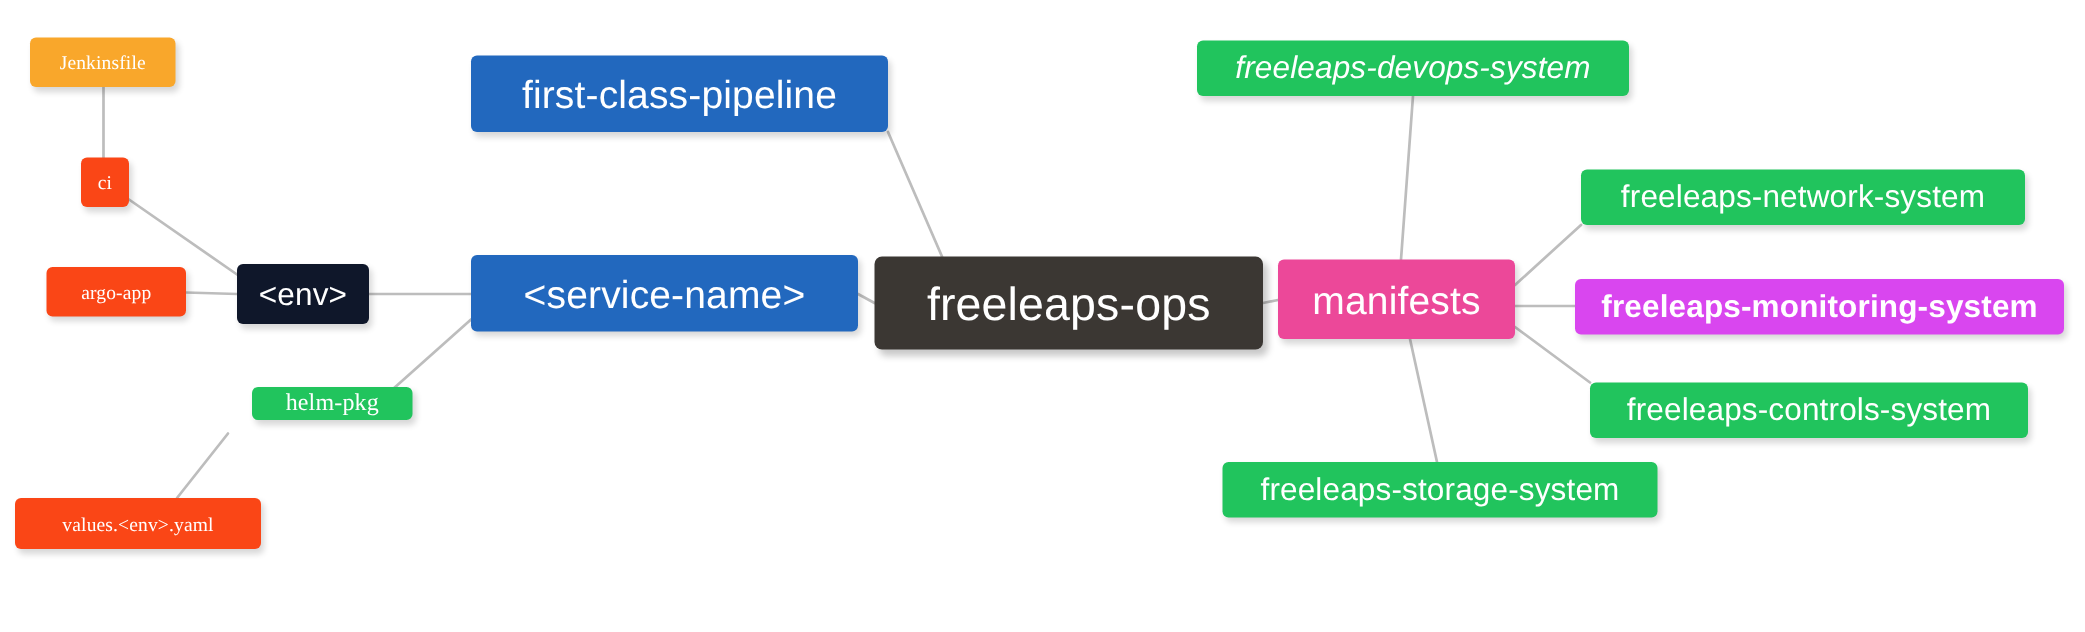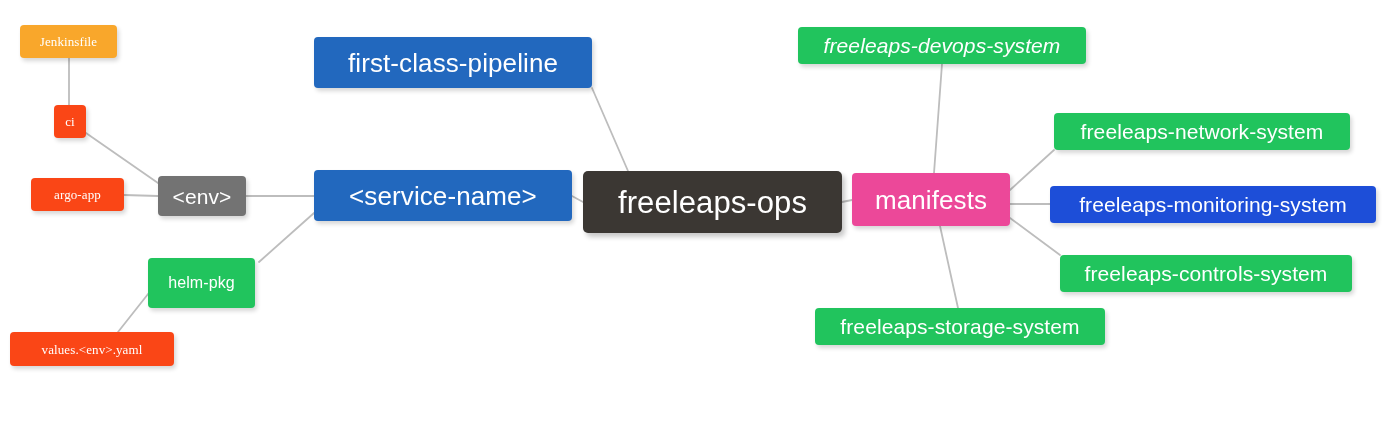--- a/index.html
+++ b/index.html
@@ -87,45 +87,45 @@
       </div>
       <div class="node lvl1" style="left: 314px; top: 170px; width: 258px; height: 51px; background: rgb(34, 104, 190);">
         <span>&lt;service-name&gt;</span>
       </div>
       <div class="node lvl1" style="left: 852px; top: 173px; width: 158px; height: 53px; background: #ec4899;">
         <span>manifests</span>
       </div>
       <div class="node lvl1" style="left: 314px; top: 37px; width: 278px; height: 51px; background: rgb(34, 104, 190);">
         <span>first-class-pipeline</span>
       </div>
-      <div class="node lvl2" style="left: 158px; top: 176px; width: 88px; height: 40px; background: #737373;">
+      <div class="node lvl2" style="left: 158px; top: 176px; width: 88px; height: 40px; background: #0f172a;">
         <span>&lt;env&gt;</span>
       </div>
-      <div class="node lvl3" style="left: 148px; top: 258px; width: 107px; height: 50px; background: rgb(33, 196, 93);">
+      <div class="node lvl3" style="left: 168px; top: 258px; width: 107px; height: 22px; background: rgb(33, 196, 93); font-family: Liberation Serif, serif;">
         <span>helm-pkg</span>
       </div>
       <div class="node lvl4" style="left: 54px; top: 105px; width: 32px; height: 33px; background: rgb(250, 70, 22);">
         <span>ci</span>
       </div>
       <div class="node lvl4" style="left: 31px; top: 178px; width: 93px; height: 33px; background: rgb(250, 70, 22);">
         <span>argo-app</span>
       </div>
       <div class="node lvl4" style="left: 20px; top: 25px; width: 97px; height: 33px; background: rgb(249, 167, 43);">
         <span>Jenkinsfile</span>
       </div>
       <div class="node lvl4" style="left: 10px; top: 332px; width: 164px; height: 34px; background: rgb(250, 70, 22);">
         <span>values.&lt;env&gt;.yaml</span>
       </div>
       <div class="node lvl2" style="left: 798px; top: 27px; width: 288px; height: 37px; background: rgb(33, 196, 93); font-style: italic;">
         <span>freeleaps-devops-system</span>
       </div>
       <div class="node lvl2" style="left: 1054px; top: 113px; width: 296px; height: 37px; background: rgb(33, 196, 93);">
         <span>freeleaps-network-system</span>
       </div>
-      <div class="node lvl2" style="left: 1050px; top: 186px; width: 326px; height: 37px; background: #1d4ed8;">
+      <div class="node lvl2" style="left: 1050px; top: 186px; width: 326px; height: 37px; background: #d946ef; font-weight: bold;">
         <span>freeleaps-monitoring-system</span>
       </div>
       <div class="node lvl2" style="left: 1060px; top: 255px; width: 292px; height: 37px; background: rgb(33, 196, 93);">
         <span>freeleaps-controls-system</span>
       </div>
       <div class="node lvl2" style="left: 815px; top: 308px; width: 290px; height: 37px; background: rgb(33, 196, 93);">
         <span>freeleaps-storage-system</span>
       </div>
     </div>
 </div>

